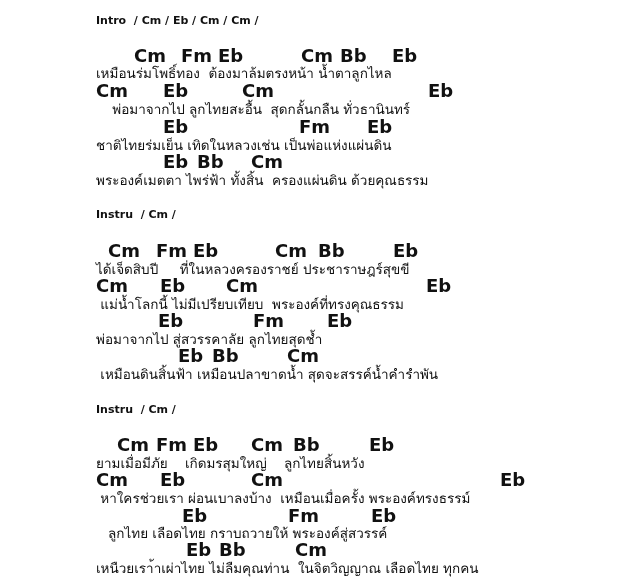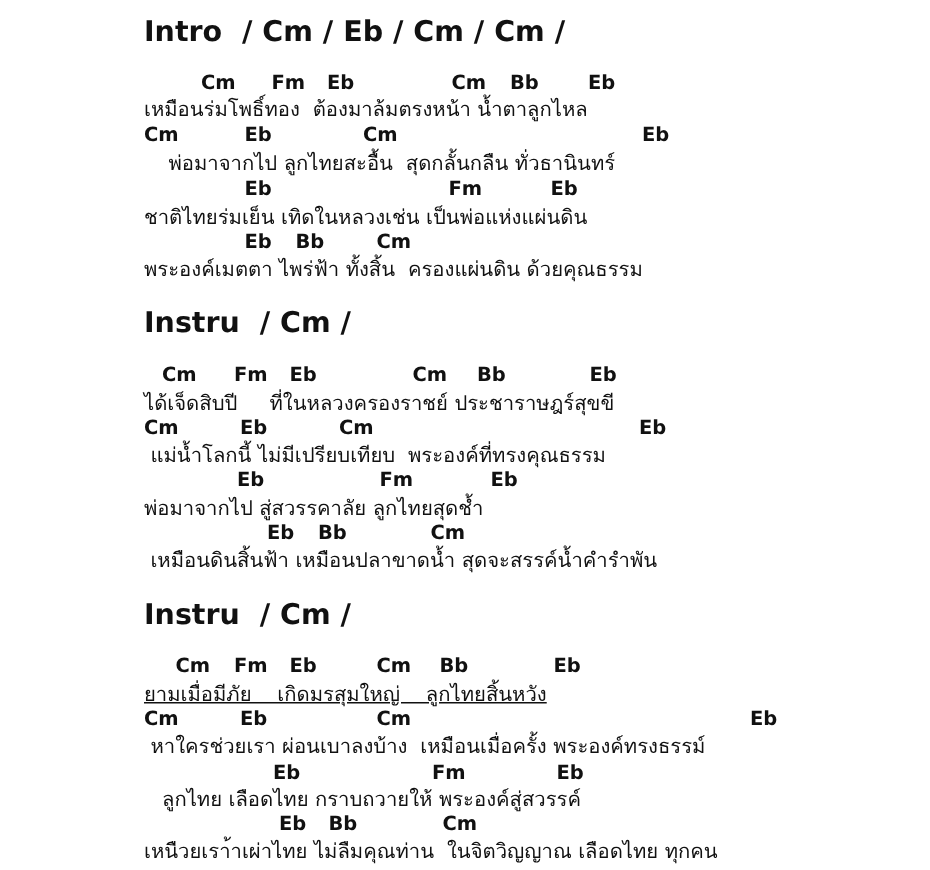--- a/index.html
+++ b/index.html
@@ -1,20 +1,20 @@
 <!DOCTYPE html>
 <html><head>
 <meta charset="utf-8">
 <style>
   html, body { margin: 0; padding: 0; background: #ffffff; }
   body { width: 620px; height: 580px; position: relative; overflow: hidden;
          font-family: "DejaVu Sans", sans-serif; color: #111111; }
-  .line { position: absolute; left: 96px; white-space: pre; font-size: 19px; line-height: 16px; }
+  .line { position: absolute; left: 96px; white-space: pre; font-size: 11px; line-height: 16px; }
   .label { font-weight: bold; }
-  .chord { position: absolute; font-weight: bold; font-size: 13px; line-height: 16px; white-space: pre; }
+  .chord { position: absolute; font-weight: bold; font-size: 18px; line-height: 16px; white-space: pre; }
   .lyric { font-weight: normal; font-size: 13.5px; }
 </style>
 </head>
 <body>
 
 <div id="sheet">
     <div class="line label" style="top: 13px;">Intro  / Cm / Eb / Cm / Cm /</div>
     <div class="chord" style="left: 134px; top: 48px;">Cm</div>
     <div class="chord" style="left: 181px; top: 48px;">Fm</div>
     <div class="chord" style="left: 218px; top: 48px;">Eb</div>
@@ -56,21 +56,21 @@
     <div class="chord" style="left: 212px; top: 348px;">Bb</div>
     <div class="chord" style="left: 287px; top: 348px;">Cm</div>
     <div class="line lyric" style="left: 96px; top: 366px;"> เหมือนดินสิ้นฟ้า เหมือนปลาขาดน้ำ สุดจะสรรค์น้ำคำรำพัน</div>
     <div class="line label" style="top: 402px;">Instru  / Cm /</div>
     <div class="chord" style="left: 117px; top: 437px;">Cm</div>
     <div class="chord" style="left: 156px; top: 437px;">Fm</div>
     <div class="chord" style="left: 193px; top: 437px;">Eb</div>
     <div class="chord" style="left: 251px; top: 437px;">Cm</div>
     <div class="chord" style="left: 293px; top: 437px;">Bb</div>
     <div class="chord" style="left: 369px; top: 437px;">Eb</div>
-    <div class="line lyric" style="left: 96px; top: 455px; text-decoration: underline;">ยามเมื่อมีภัย    เกิดมรสุมใหญ่    ลูกไทยสิ้นหวัง</div>
+    <div class="line lyric" style="left: 96px; top: 455px;">ยามเมื่อมีภัย    เกิดมรสุมใหญ่    ลูกไทยสิ้นหวัง</div>
     <div class="chord" style="left: 96px; top: 472px;">Cm</div>
     <div class="chord" style="left: 160px; top: 472px;">Eb</div>
     <div class="chord" style="left: 251px; top: 472px;">Cm</div>
     <div class="chord" style="left: 500px; top: 472px;">Eb</div>
     <div class="line lyric" style="left: 96px; top: 490px;"> หาใครช่วยเรา ผ่อนเบาลงบ้าง  เหมือนเมื่อครั้ง พระองค์ทรงธรรม์</div>
     <div class="chord" style="left: 182px; top: 508px;">Eb</div>
     <div class="chord" style="left: 288px; top: 508px;">Fm</div>
     <div class="chord" style="left: 371px; top: 508px;">Eb</div>
     <div class="line lyric" style="left: 96px; top: 525px; margin-left: 12px;">ลูกไทย เลือดไทย กราบถวายให้ พระองค์สู่สวรรค์</div>
     <div class="chord" style="left: 186px; top: 542px;">Eb</div>

